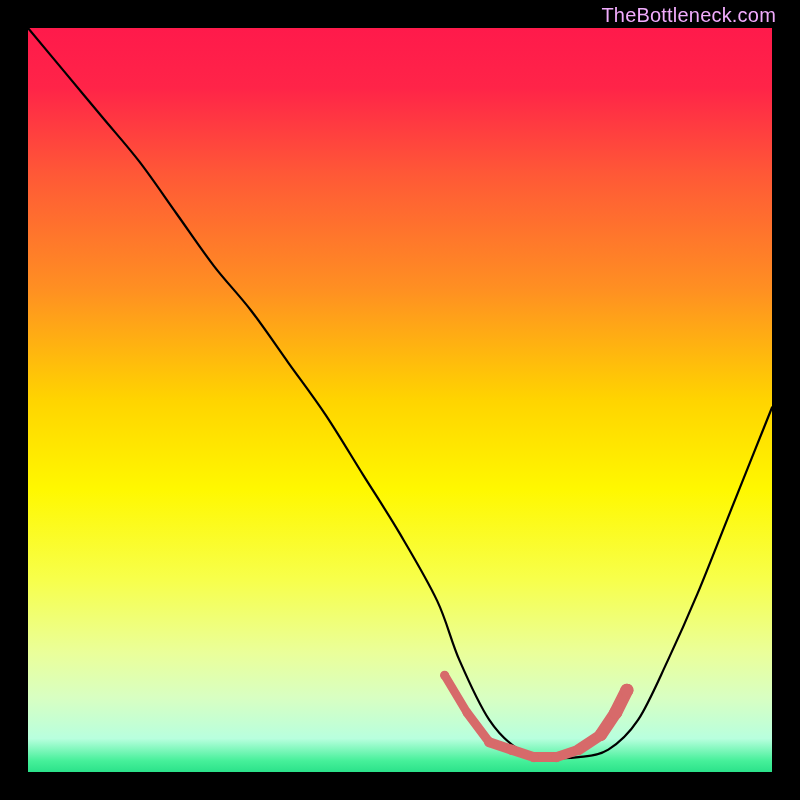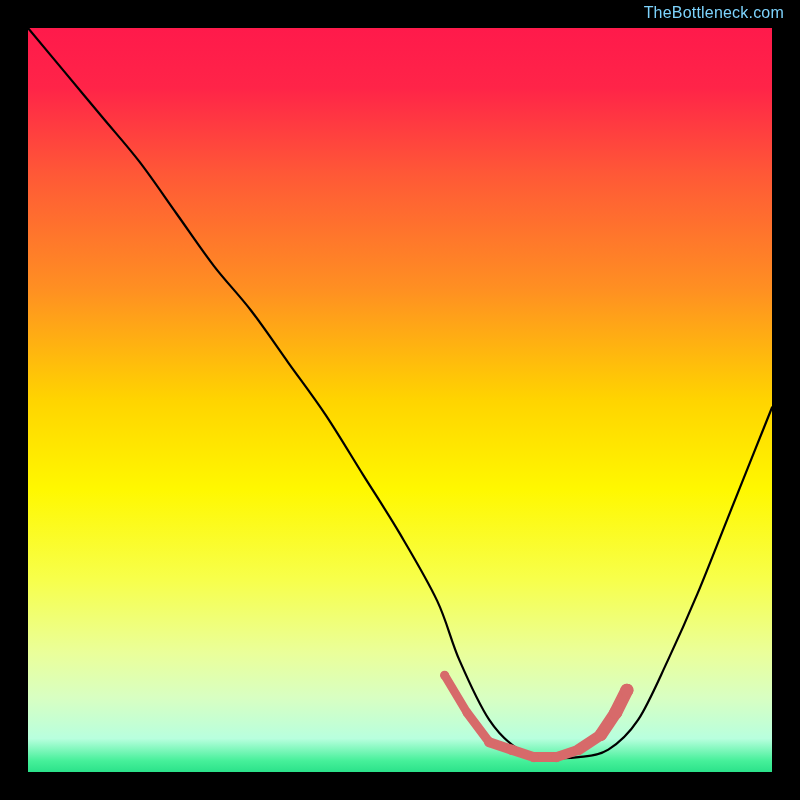--- a/index.html
+++ b/index.html
@@ -13,23 +13,23 @@
   }
   .stage {
     position: relative;
     width: 800px;
     height: 800px;
     background: #000;
   }
   .attribution {
     position: absolute;
     top: 4px;
-    right: 16px;
-    color: #7dd3fc;
-    font-size: 16px;
+    right: 24px;
+    color: #f0abfc;
+    font-size: 20px;
     font-weight: 400;
     letter-spacing: 0.2px;
   }
   svg {
     position: absolute;
     left: 0;
     top: 0;
   }
 </style>
 </head>

